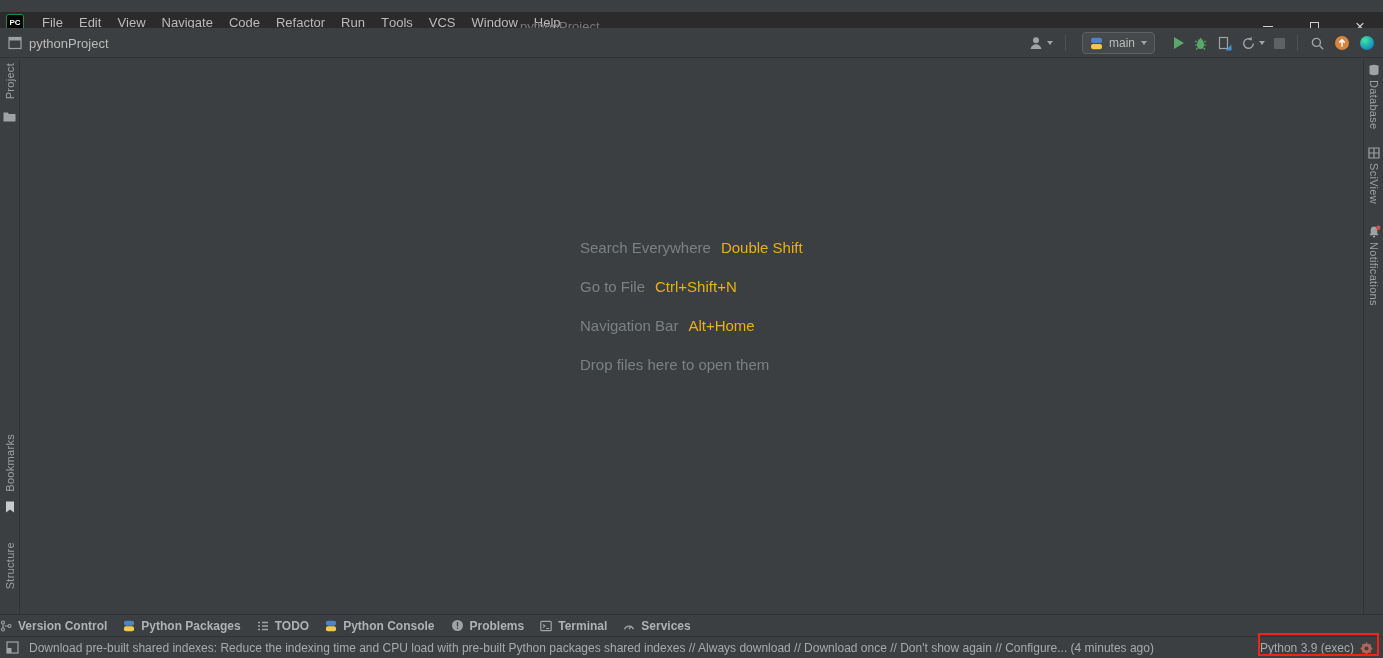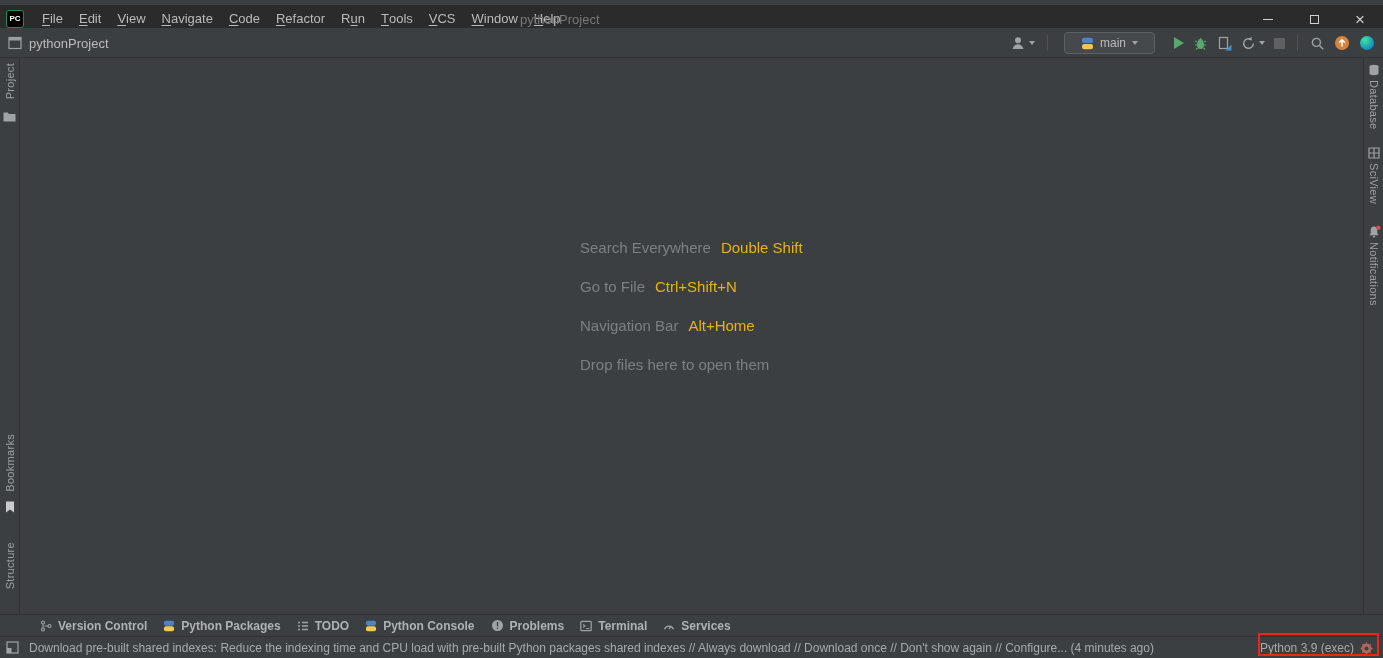--- a/index.html
+++ b/index.html
@@ -8,22 +8,22 @@
     position: relative;
     background:#3c3f41;
     font-family:"Liberation Sans", sans-serif;
     overflow:hidden;
     -webkit-font-smoothing: antialiased;
   }
   svg { display:block; }
 
   
   .titlebar {
-    position:absolute; top:5px; left:0; right:0; height:28px;
-    background:#2b2b2b; border-bottom:1px solid #86efac;
+    position:absolute; top:12px; left:0; right:0; height:28px;
+    background:#2b2b2b; border-bottom:7px solid #86efac;
     display:flex; align-items:center;
   }
   .logo {
     width:18px; height:18px; margin:0 10px 0 6px;
     background:#000; border-radius:3px;
     color:#fff; font-size:8px; font-weight:bold;
     display:flex; align-items:center; justify-content:center;
     box-shadow: inset 0 0 0 1px #1f8a4d;
   }
   .menus { display:flex; height:100%; }
@@ -49,21 +49,21 @@
   }
   .tb-left { position:absolute; left:8px; top:0; height:30px; display:flex; align-items:center; gap:7px; }
   .tb-project { color:#bbbbbb; font-size:13px; }
   .tb-right { position:absolute; right:8px; top:0; height:30px; display:flex; align-items:center; gap:9px; }
   .tb-btn { display:flex; align-items:center; gap:3px; cursor:default; }
   .divider { width:1px; height:16px; background:#515151; margin:0 3px; }
   .chev { width:0; height:0; border-left:3.5px solid transparent; border-right:3.5px solid transparent; border-top:4px solid #9fa3a6; }
   .branch-box {
     display:flex; align-items:center; gap:6px;
     border:1px solid #5e6162; border-radius:4px; background:#45494b;
-    padding:3px 16px; margin:0 10px 0 4px;
+    padding:3px 7px; margin:0 10px 0 4px;
     color:#bbbbbb; font-size:12px;
   }
   .play-glyph { width:0; height:0; border-top:6px solid transparent; border-bottom:6px solid transparent; border-left:10px solid #59a869; }
   .stop-glyph { width:11px; height:11px; background:#7b7e80; opacity:.55; border-radius:1px; }
 
   
   .stripe { position:absolute; top:59px; bottom:44px; width:20px; background:#3c3f41; }
   .stripe-left  { left:0; border-right:1px solid #323232; }
   .stripe-right { right:0; border-left:1px solid #323232; }
   .vlabel { position:absolute; font-size:11px; color:#9da1a4; letter-spacing:.3px; cursor:default; }
@@ -75,21 +75,21 @@
   .editor { position:absolute; left:21px; right:21px; top:59px; bottom:44px; background:#3c3f41; }
   .hints { position:absolute; left:559px; top:169px; }
   .hint-row { height:39px; display:flex; align-items:center; gap:10px; font-size:15px; }
   .hint-label { color:#7b8083; }
   .hint-key { color:#eab308; cursor:pointer; }
 
   
   .bottom-bar {
     position:absolute; left:0; right:0; top:614px; height:22px;
     background:#3c3f41; border-top:1px solid #323232;
-    display:flex; align-items:center; padding-left:40px; gap:16px;
+    display:flex; align-items:center; gap:16px;
   }
   .tool-item { display:flex; align-items:center; gap:6px; font-size:12px; font-weight:600; color:#aeb2b4; cursor:default; }
 
   
   .status-bar {
     position:absolute; left:0; right:0; top:636px; height:22px;
     background:#3c3f41; border-top:1px solid #323232;
     display:flex; align-items:center; font-size:12px; color:#a6aaad;
   }
   .sb-corner { margin-left:6px; }

